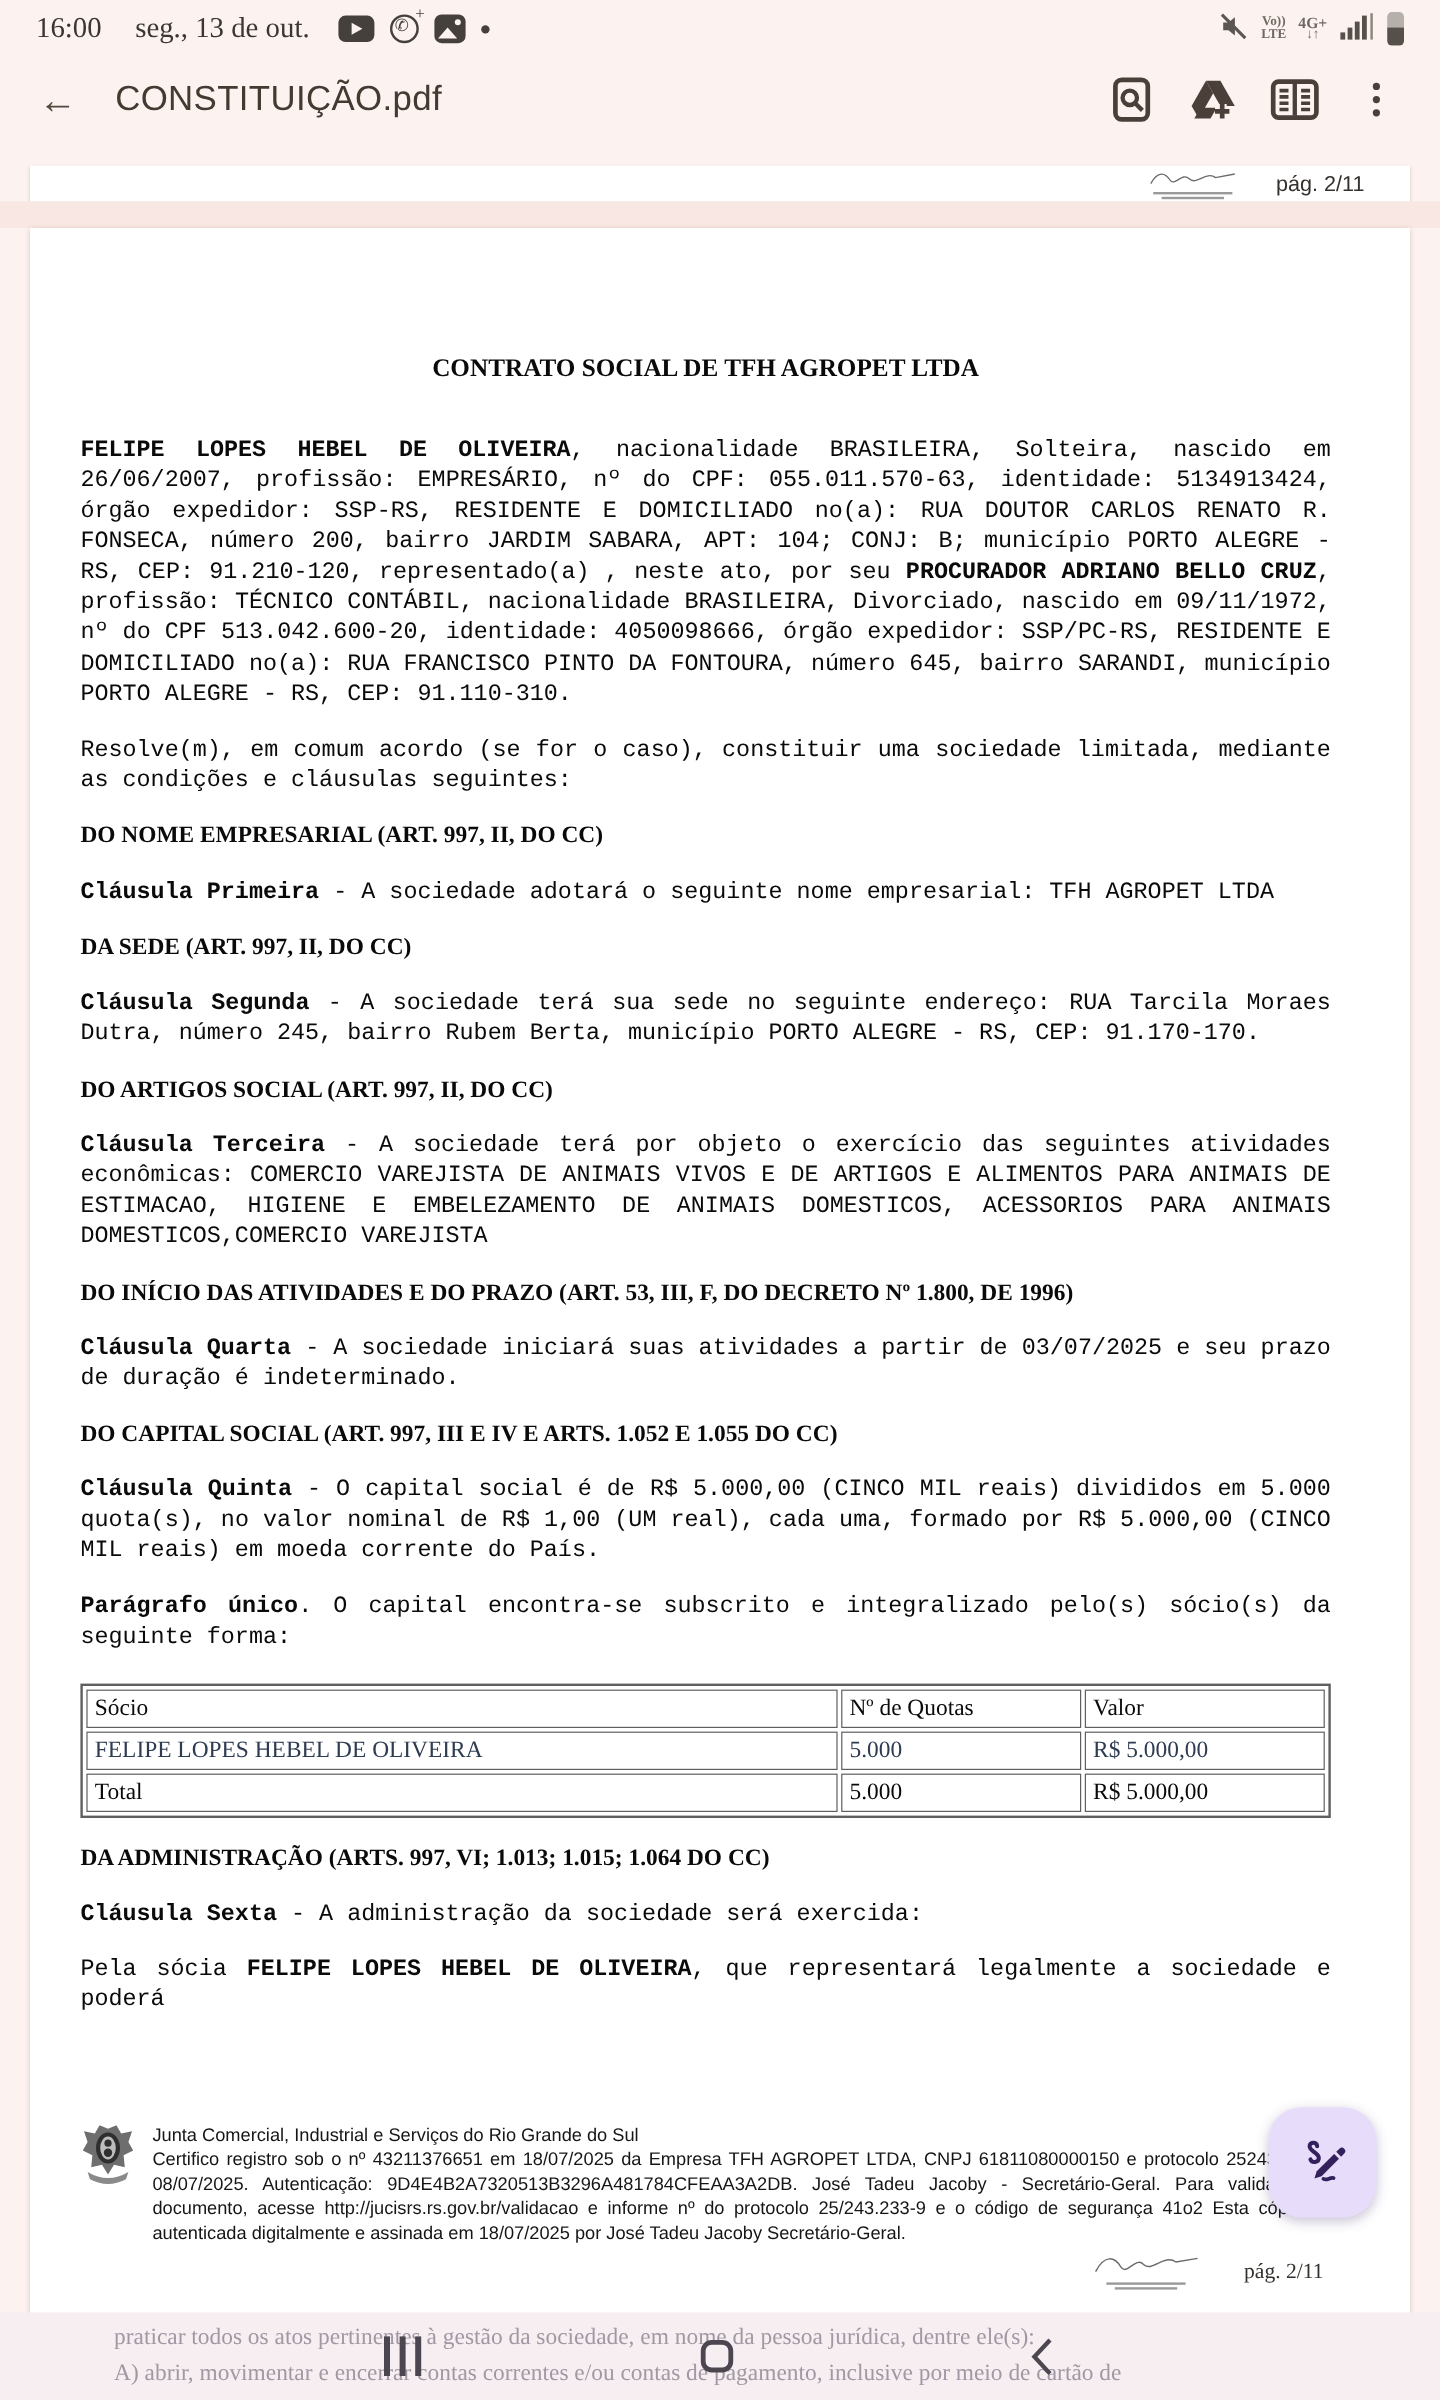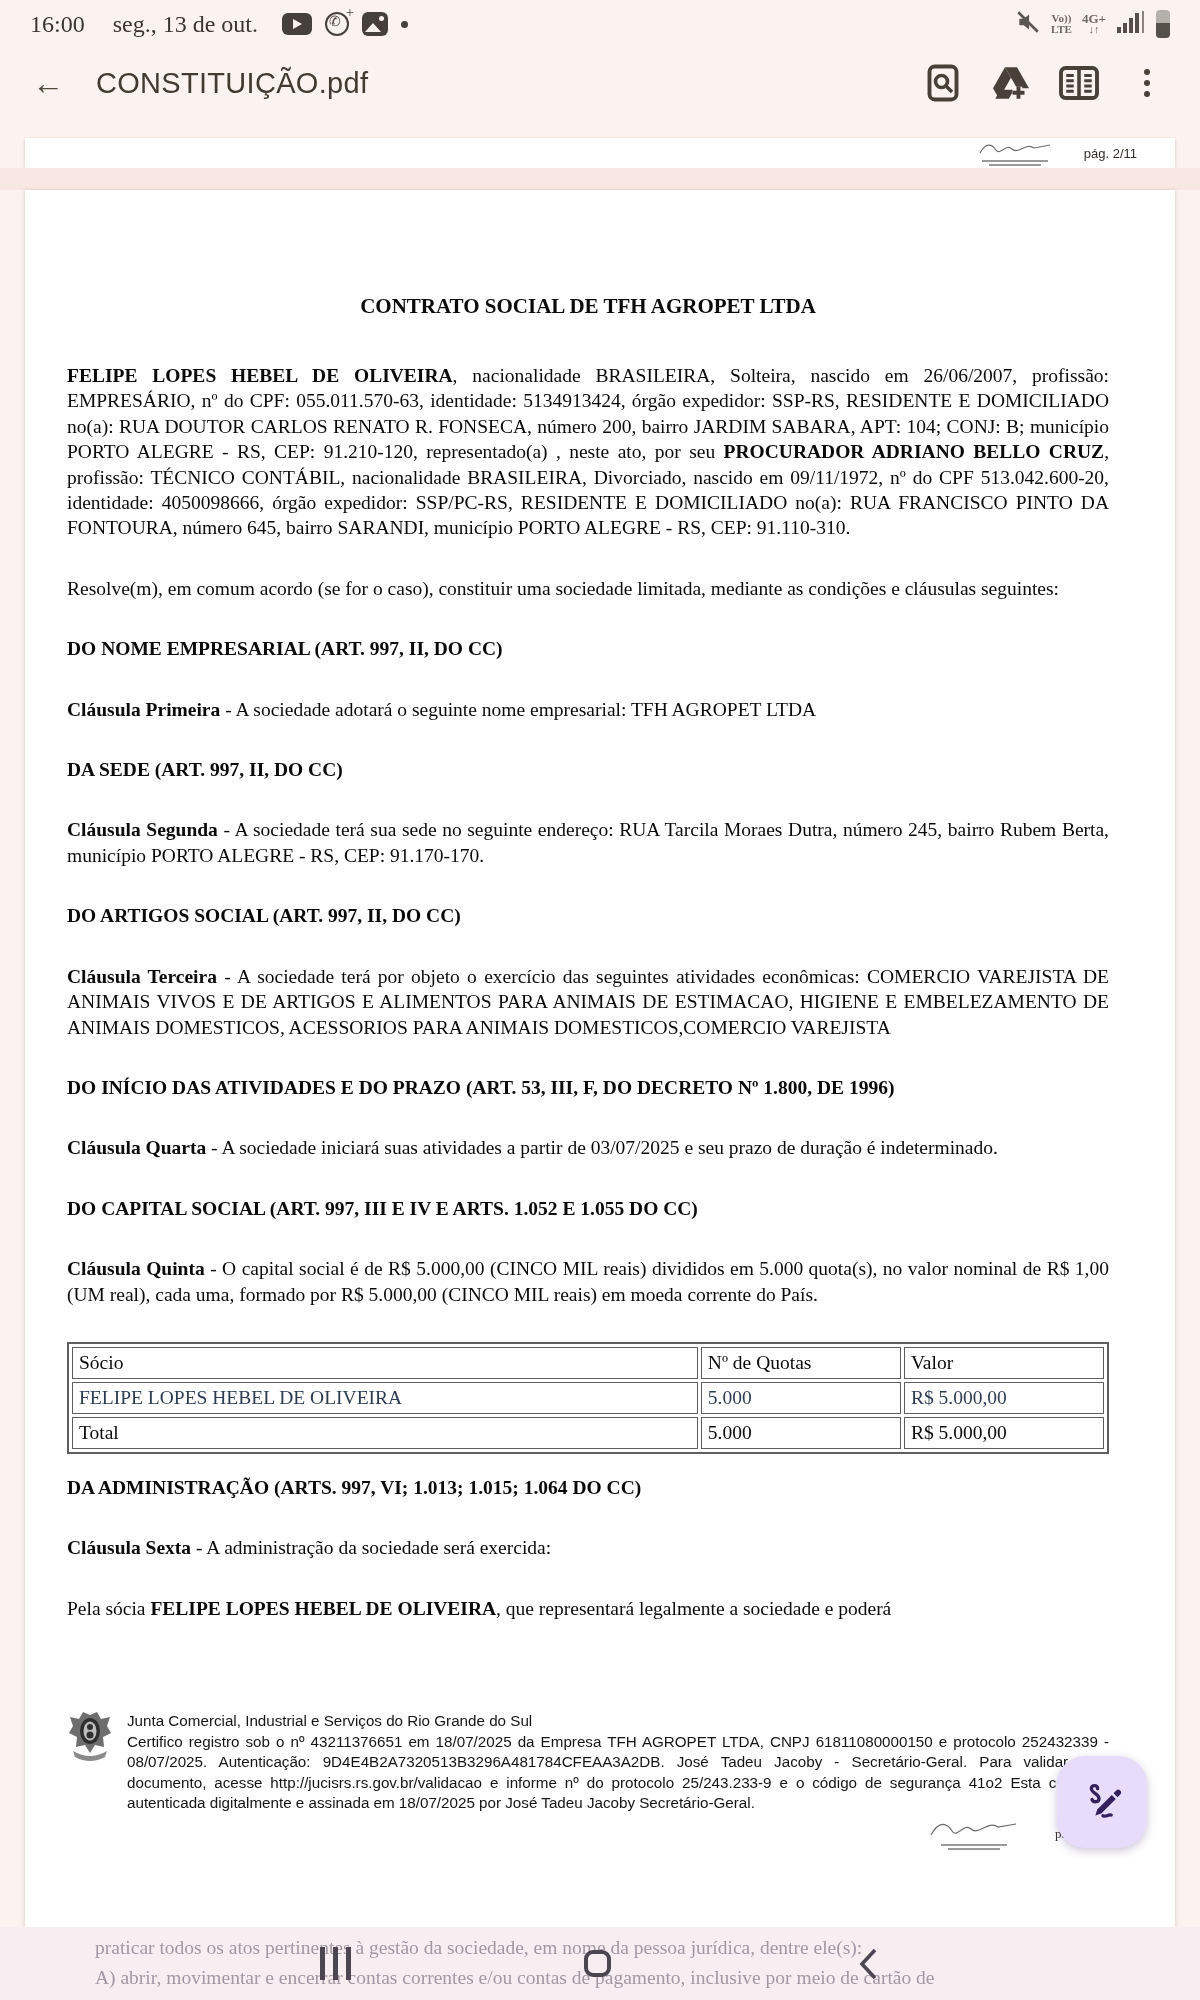--- a/index.html
+++ b/index.html
@@ -32,30 +32,30 @@
   .back-btn{width:44px;height:44px;display:flex;align-items:center;justify-content:center;font-size:32px;color:#53493f;}
   .app-title{font-size:29px;color:#433a31;margin-left:26px;letter-spacing:.3px;}
   .ab-actions{margin-left:auto;display:flex;align-items:center;gap:14px;}
   .ab-btn{width:54px;height:48px;display:flex;align-items:center;justify-content:center;}
   .dots{display:flex;flex-direction:column;gap:5px;}
   .dots i{width:6px;height:6px;border-radius:50%;background:#4a4039;}
   
   .prev-page{position:absolute;left:25px;right:25px;top:138px;height:30px;background:#fff;
     box-shadow:0 1px 3px rgba(90,60,50,.25);display:flex;align-items:center;justify-content:flex-end;
     padding-right:38px;gap:30px;}
-  .pag-label{font-size:13px;color:#34302b;}
+  .pag-label{font-size:18px;color:#34302b;}
   .sig-stamp{display:flex;flex-direction:column;align-items:center;line-height:4px;}
   .micro{width:66px;height:2px;background:#9a9a9a;margin-top:2px;}
   .micro.m2{width:52px;}
   .page-gap{position:absolute;left:0;right:0;top:168px;height:22px;background:#f8e7e2;}
   .page{position:absolute;left:25px;right:25px;top:190px;height:1740px;background:#fff;
     box-shadow:0 1px 4px rgba(90,60,50,.25);box-sizing:border-box;padding:0 66px 0 42px;
     font-family:"Liberation Serif","DejaVu Serif",serif;font-size:19.5px;color:#0a0a0a;}
   .doc-title{margin:104px 0 0;text-align:center;font-weight:bold;font-size:21px;}
-  .page p{margin:35px 0;line-height:25.4px;text-align:justify;}
+  .page p{margin:21px 0;line-height:25.4px;text-align:justify;font-family:Liberation Mono, monospace;}
   .page p.first{margin-top:44px;}
   .page h2{margin:21px 0;font-size:19.5px;line-height:25.4px;font-weight:bold;text-align:left;}
   
   table.quotas{width:100%;margin:26px 0 0;border:2px solid #5f5f5f;border-spacing:3px;border-collapse:separate;}
   table.quotas td{border:1px solid #5f5f5f;padding:1px 6px;height:28px;font-size:19.5px;vertical-align:middle;}
   .col-socio{width:61%;} .col-quotas{width:19.5%;font-family:Liberation Serif, serif;} .col-valor{width:19.5%;}
   tr.navy td{color:#2e3c51;}
   
   .footer-cert{display:flex;gap:14px;margin-top:90px;font-family:"Liberation Sans","DejaVu Sans",sans-serif;
     font-size:15.2px;line-height:20.5px;color:#151515;}
@@ -181,20 +181,21 @@
 
     <h2>DO ARTIGOS SOCIAL (ART. 997, II, DO CC)</h2>
     <p><b>Cláusula Terceira</b><span> - A sociedade terá por objeto o exercício das seguintes atividades econômicas: COMERCIO VAREJISTA DE ANIMAIS VIVOS E DE ARTIGOS E ALIMENTOS PARA ANIMAIS DE ESTIMACAO, HIGIENE E EMBELEZAMENTO DE ANIMAIS DOMESTICOS, ACESSORIOS PARA ANIMAIS DOMESTICOS,COMERCIO VAREJISTA</span></p>
 
     <h2>DO INÍCIO DAS ATIVIDADES E DO PRAZO (ART. 53, III, F, DO DECRETO Nº 1.800, DE 1996)</h2>
     <p><b>Cláusula Quarta</b><span> - A sociedade iniciará suas atividades a partir de 03/07/2025 e seu prazo de duração é indeterminado.</span></p>
 
     <h2>DO CAPITAL SOCIAL (ART. 997, III E IV E ARTS. 1.052 E 1.055 DO CC)</h2>
     <p><b>Cláusula Quinta</b><span> - O capital social é de R$ 5.000,00 (CINCO MIL reais) divididos em 5.000 quota(s), no valor nominal de R$ 1,00 (UM real), cada uma, formado por R$ 5.000,00 (CINCO MIL reais) em moeda corrente do País.</span></p>
 
+    <p><b>Parágrafo único</b><span>. O capital encontra-se subscrito e integralizado pelo(s) sócio(s) da seguinte forma:</span></p>
 
     <table class="quotas">
       <tbody>
           <tr>
         <td class="col-socio">Sócio</td>
         <td class="col-quotas">Nº de Quotas</td>
         <td class="col-valor">Valor</td>
       </tr>
       <tr class="navy">
         <td>FELIPE LOPES HEBEL DE OLIVEIRA</td>

